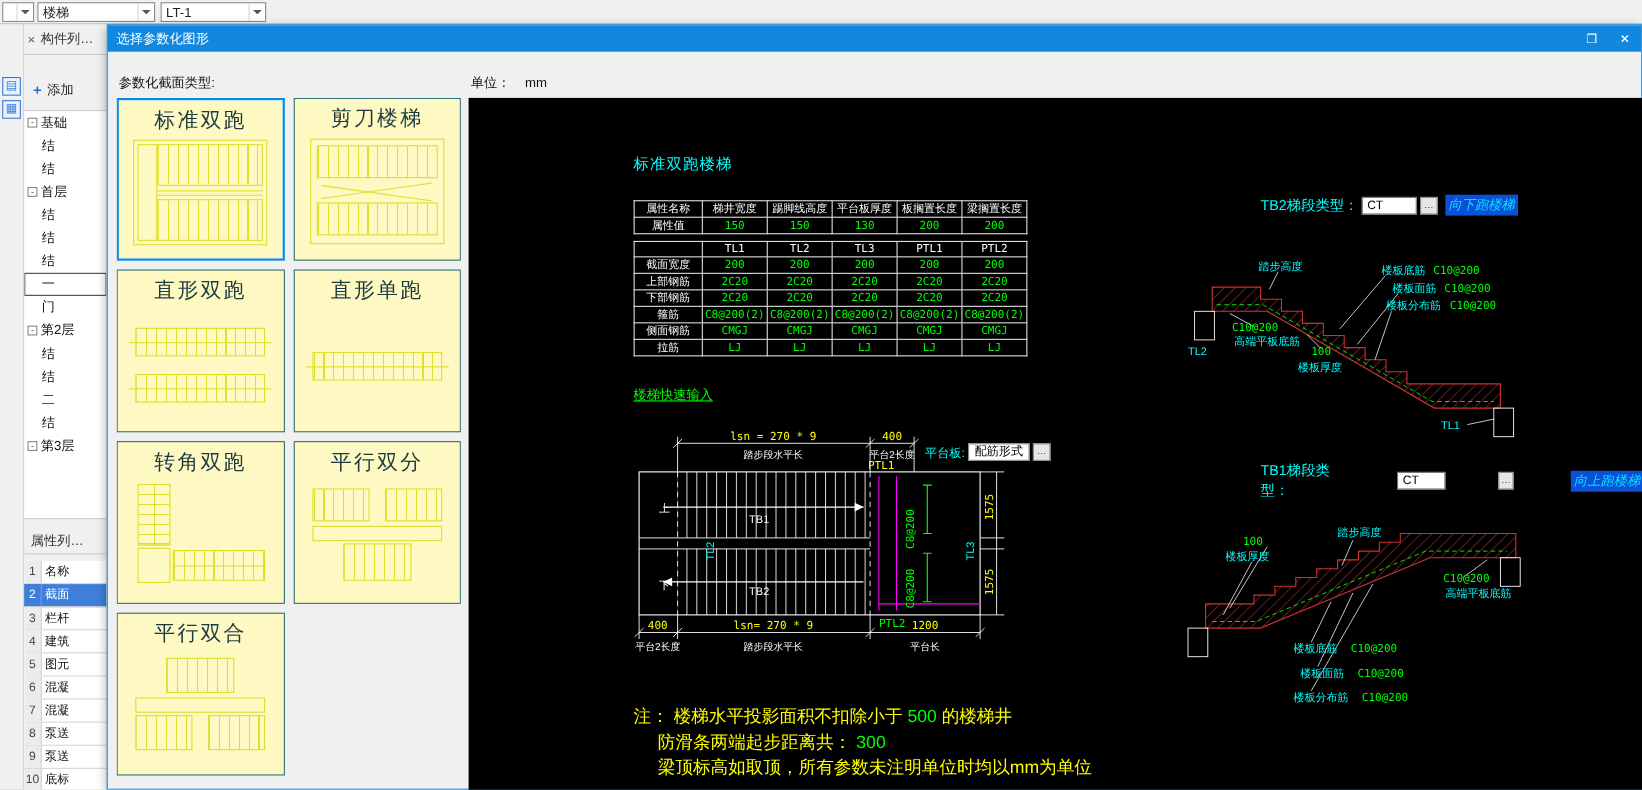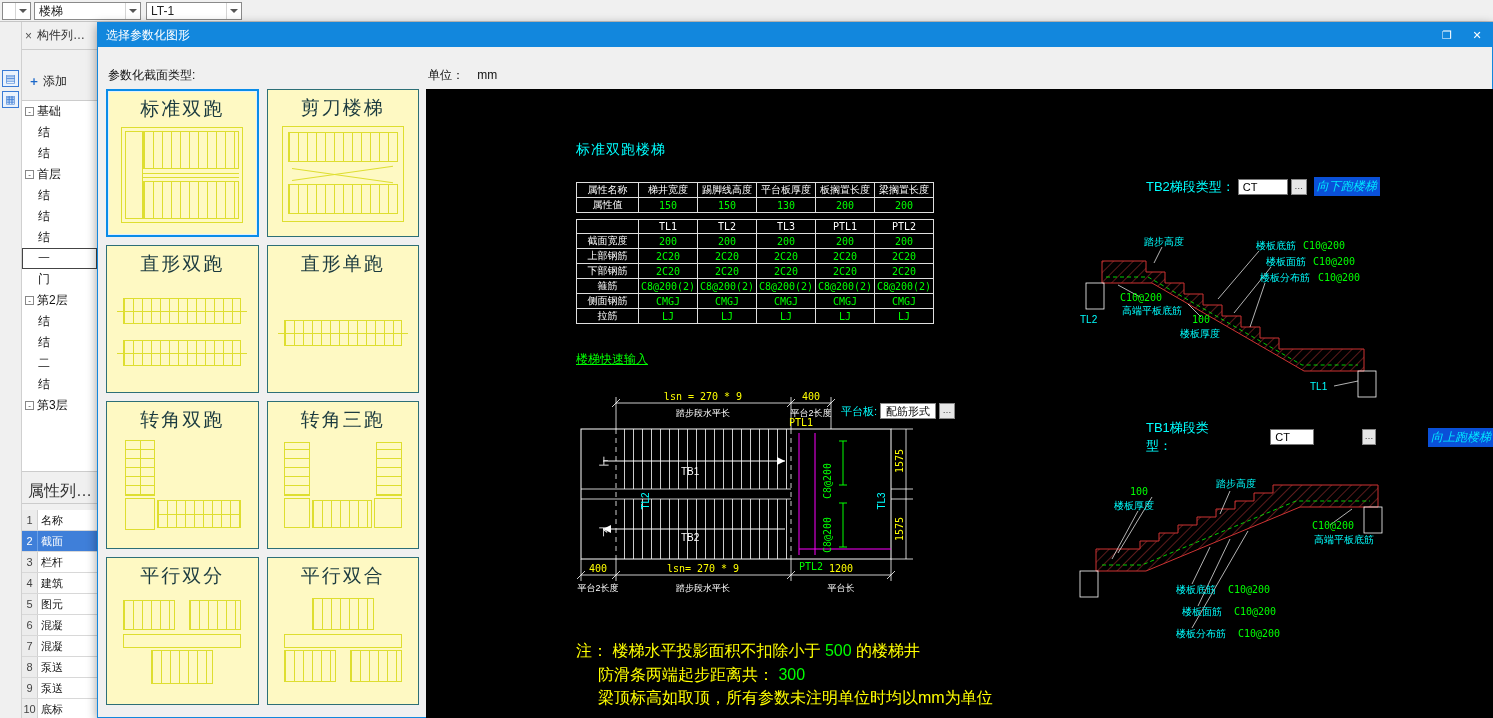--- a/index.html
+++ b/index.html
@@ -20,21 +20,21 @@
   .panel-tab{position:absolute;left:0;top:0;width:100%;height:28px;display:flex;align-items:center;gap:5px;padding:0 3px;font-size:12px;color:#333;border-bottom:1px solid #ccc;}
   .panel-close{color:#555;font-size:12px;cursor:default;}
   .panel-tab .ttl{white-space:nowrap;overflow:hidden;}
   .add-row{position:absolute;left:0;top:48px;width:100%;height:22px;display:flex;align-items:center;gap:3px;padding-left:6px;font-size:12px;color:#222;}
   .add-plus{color:#1a67c9;font-weight:bold;font-size:12px;}
   .tree{position:absolute;left:0;top:78px;width:100%;height:372px;background:#fff;border-top:1px solid #ccc;border-bottom:1px solid #ccc;font-size:12px;color:#111;overflow:hidden;}
   .titem{height:21px;display:flex;align-items:center;gap:3px;padding-left:3px;white-space:nowrap;overflow:hidden;}
   .titem.child{padding-left:16px;}
   .titem.sel{outline:1px solid #444;outline-offset:-1px;}
   .twisty{width:9px;height:9px;border:1px solid #888;font-size:8px;line-height:7px;text-align:center;color:#333;background:#fff;flex:none;}
-  .props-tab{position:absolute;left:0;top:458px;width:100%;height:24px;display:flex;align-items:center;padding-left:6px;font-size:16px;color:#333;border-bottom:1px solid #ccc;}
+  .props-tab{position:absolute;left:0;top:458px;width:100%;height:24px;display:flex;align-items:center;padding-left:6px;font-size:12px;color:#333;border-bottom:1px solid #ccc;}
   .props{position:absolute;left:0;top:488px;width:100%;bottom:0;background:#fff;font-size:11px;color:#111;}
   .prow{height:21px;display:flex;border-bottom:1px solid #d8d8d8;}
   .pno{width:16px;flex:none;background:#ececec;border-right:1px solid #d0d0d0;text-align:center;line-height:20px;color:#444;}
   .plab{flex:1;line-height:20px;padding-left:3px;white-space:nowrap;overflow:hidden;}
   .prow.sel{background:#3f7fd9;}
   .prow.sel .pno{background:#3f7fd9;color:#fff;border-right-color:#6aa0e6;}
   .prow.sel .plab{color:#fff;}
 
   
   .dialog{position:absolute;left:97px;top:22px;width:1396px;height:696px;background:#f0f0f0;border:1px solid #1287dd;box-shadow:0 3px 10px rgba(0,0,0,.4);z-index:5;}
@@ -271,30 +271,20 @@
         <span class="thumb-label">转角双跑</span>
         <div class="t-art">
           <div class="hy" style="left:8px;top:4px;width:30px;height:56px;"></div>
           <div class="tb" style="left:8px;top:62px;width:30px;height:32px;"></div>
           <div class="hx" style="left:40px;top:64px;width:84px;height:28px;"></div>
           <div class="railv" style="left:23px;top:4px;height:56px;"></div>
           <div class="rail" style="left:40px;top:78px;width:84px;"></div>
         </div>
       </div>
       <div class="thumb">
-        <span class="thumb-label">转角三跑</span>
-        <div class="t-art">
-          <div class="hy" style="left:6px;top:6px;width:26px;height:54px;"></div>
-          <div class="tb" style="left:6px;top:62px;width:26px;height:30px;"></div>
-          <div class="hx" style="left:34px;top:64px;width:60px;height:28px;"></div>
-          <div class="tb" style="left:96px;top:62px;width:28px;height:30px;"></div>
-          <div class="hy" style="left:98px;top:6px;width:26px;height:54px;"></div>
-        </div>
-      </div>
-      <div class="thumb">
         <span class="thumb-label">平行双分</span>
         <div class="t-art">
           <div class="hx" style="left:34px;top:58px;width:62px;height:34px;"></div>
           <div class="tb" style="left:6px;top:42px;width:118px;height:14px;"></div>
           <div class="hx" style="left:6px;top:8px;width:52px;height:30px;"></div>
           <div class="hx" style="left:72px;top:8px;width:52px;height:30px;"></div>
         </div>
       </div>
       <div class="thumb">
         <span class="thumb-label">平行双合</span>

